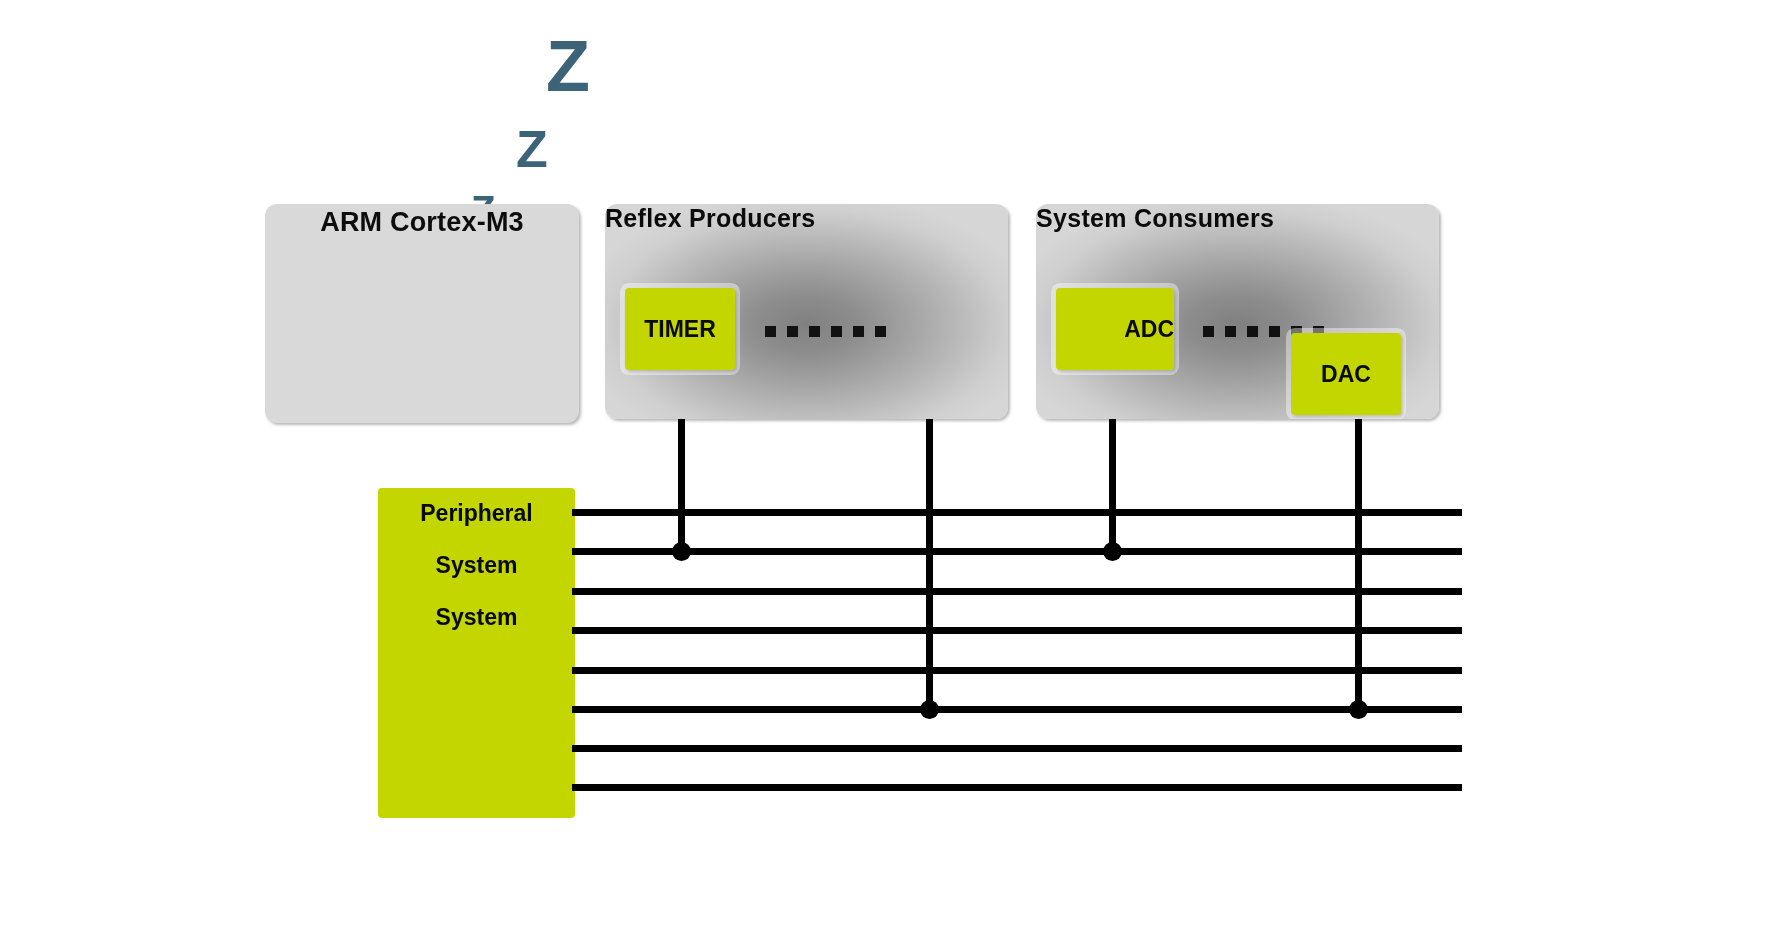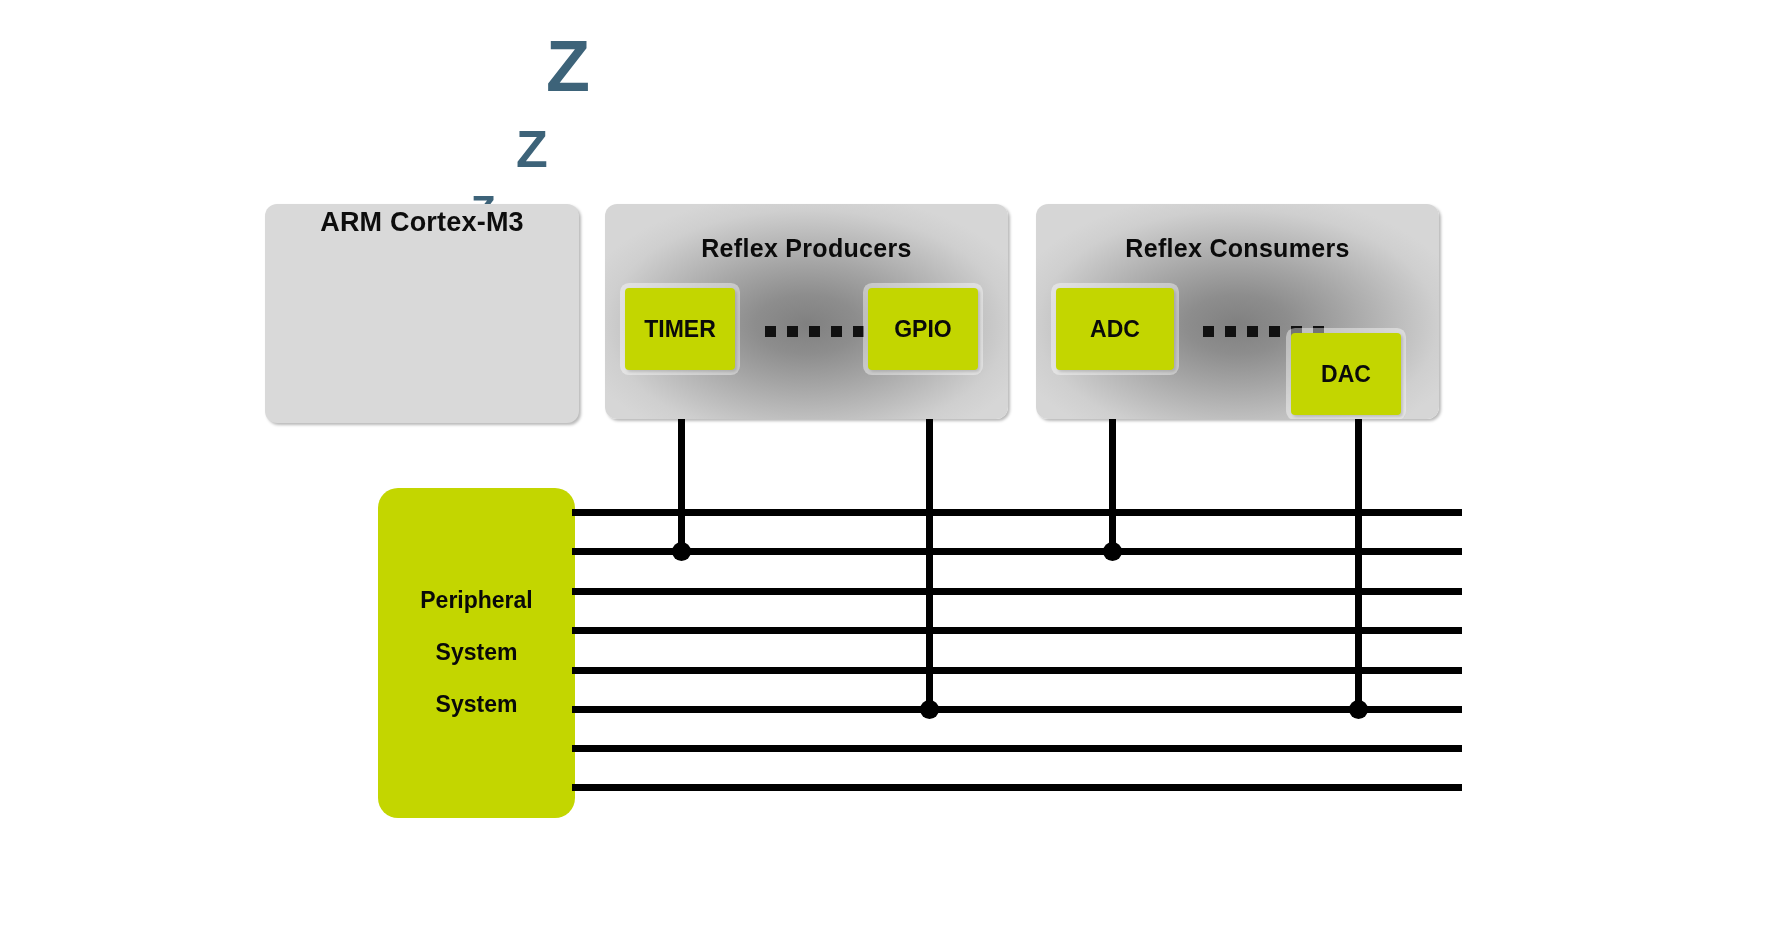--- a/index.html
+++ b/index.html
@@ -36,52 +36,52 @@
   
   .group{
     border-radius:12px;
     box-shadow:2px 2px 3px rgba(0,0,0,.28);
     background:
       radial-gradient(ellipse 58% 62% at 50% 56%,
         #808080 0%, #8d8d8d 22%, #a5a5a5 46%, #bcbcbc 68%, #cfcfcf 86%, #d6d6d6 100%);
     overflow:hidden;
   }
   .group-title{
-    position:absolute;left:0;right:0;top:30px;
-    text-align:center;font-size:25px;font-weight:bold;color:#0b0b0b;
+    position:absolute;left:0;right:0;top:0;
+    text-align:left;font-size:25px;font-weight:bold;color:#0b0b0b;
     letter-spacing:.3px;
   }
   .producers{left:605px;top:204px;width:403px;height:215px;}
   .consumers{left:1036px;top:204px;width:403px;height:215px;}
 
   
   .chip{
     position:absolute;
     background:#c3d600;
     border-radius:4px;
     box-shadow:0 0 0 5px rgba(255,255,255,.42), 2px 2px 3px rgba(0,0,0,.30);
     display:flex;align-items:center;justify-content:center;
     font-size:23px;font-weight:700;color:#0a0a0a;
   }
   .chip-timer{left:20px;top:84px;width:110px;height:82px;}
   .chip-gpio {left:263px;top:84px;width:110px;height:82px;}
-  .chip-adc  {left:20px;top:84px;width:118px;height:82px;}
+  .chip-adc  {left:20px;top:84px;width:118px;height:82px;justify-content:flex-end;}
   .chip-dac  {left:255px;top:84px;width:110px;height:82px;margin-top:45px;}
 
   
   .dots{position:absolute;display:flex;gap:11px;align-items:center;}
   .dots i{display:block;width:11px;height:11px;background:#111;}
   .dots-prod{left:160px;top:122px;}
   .dots-cons{left:167px;top:122px;}
 
   
   .prs-box{
     left:378px;top:488px;width:197px;height:330px;
-    background:#c3d600;border-radius:20px;
-    display:flex;align-items:center;justify-content:center;
+    background:#c3d600;border-radius:4px;
+    display:flex;justify-content:center;
   }
   .prs-label{
     font-size:23px;font-weight:bold;color:#090909;text-align:center;line-height:2.25;
   }
 
   
   .hline{position:absolute;height:7px;background:#000;}
   .vline{position:absolute;width:7px;background:#000;}
   .junction{position:absolute;width:19px;height:19px;border-radius:50%;background:#000;}
 </style>
@@ -109,27 +109,24 @@
 
     <div class="dots dots-prod">
       <i></i>
         <i></i>
         <i></i>
         <i></i>
         <i></i>
         <i></i>
     </div>
 
-    <div class="chip chip-gpio">
-      <span>GPIO</span>
-    </div>
   </div>
 
   <div class="node group consumers">
-    <div class="group-title">Reflex Consumers</div>
+    <div class="group-title">System Consumers</div>
 
     <div class="chip chip-adc">
       <span>ADC</span>
     </div>
 
     <div class="dots dots-cons">
       <i></i>
         <i></i>
         <i></i>
         <i></i>

